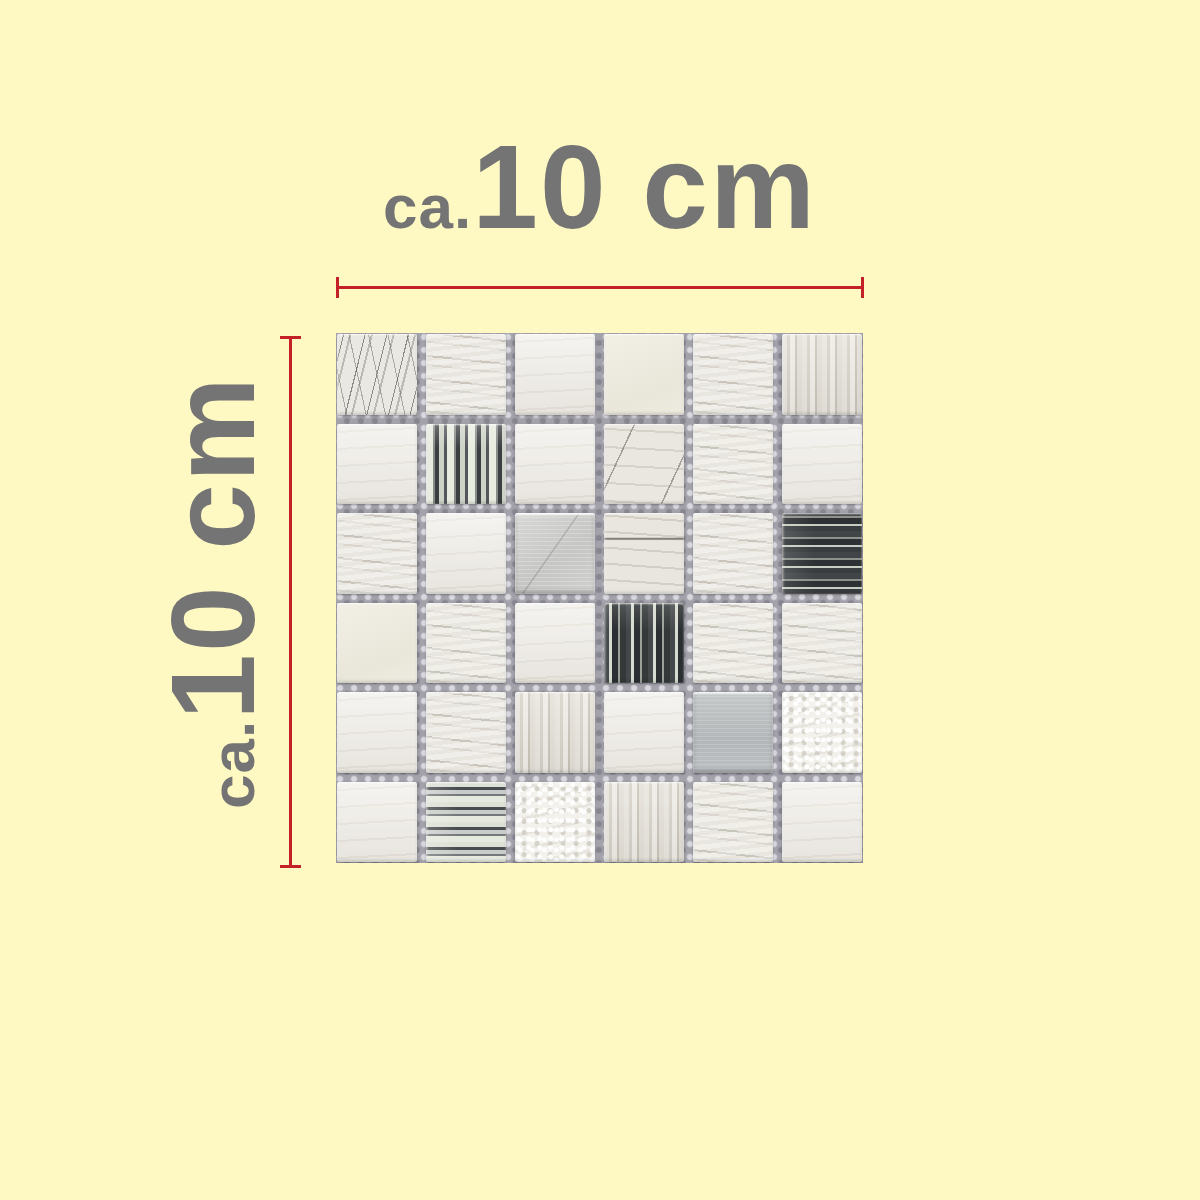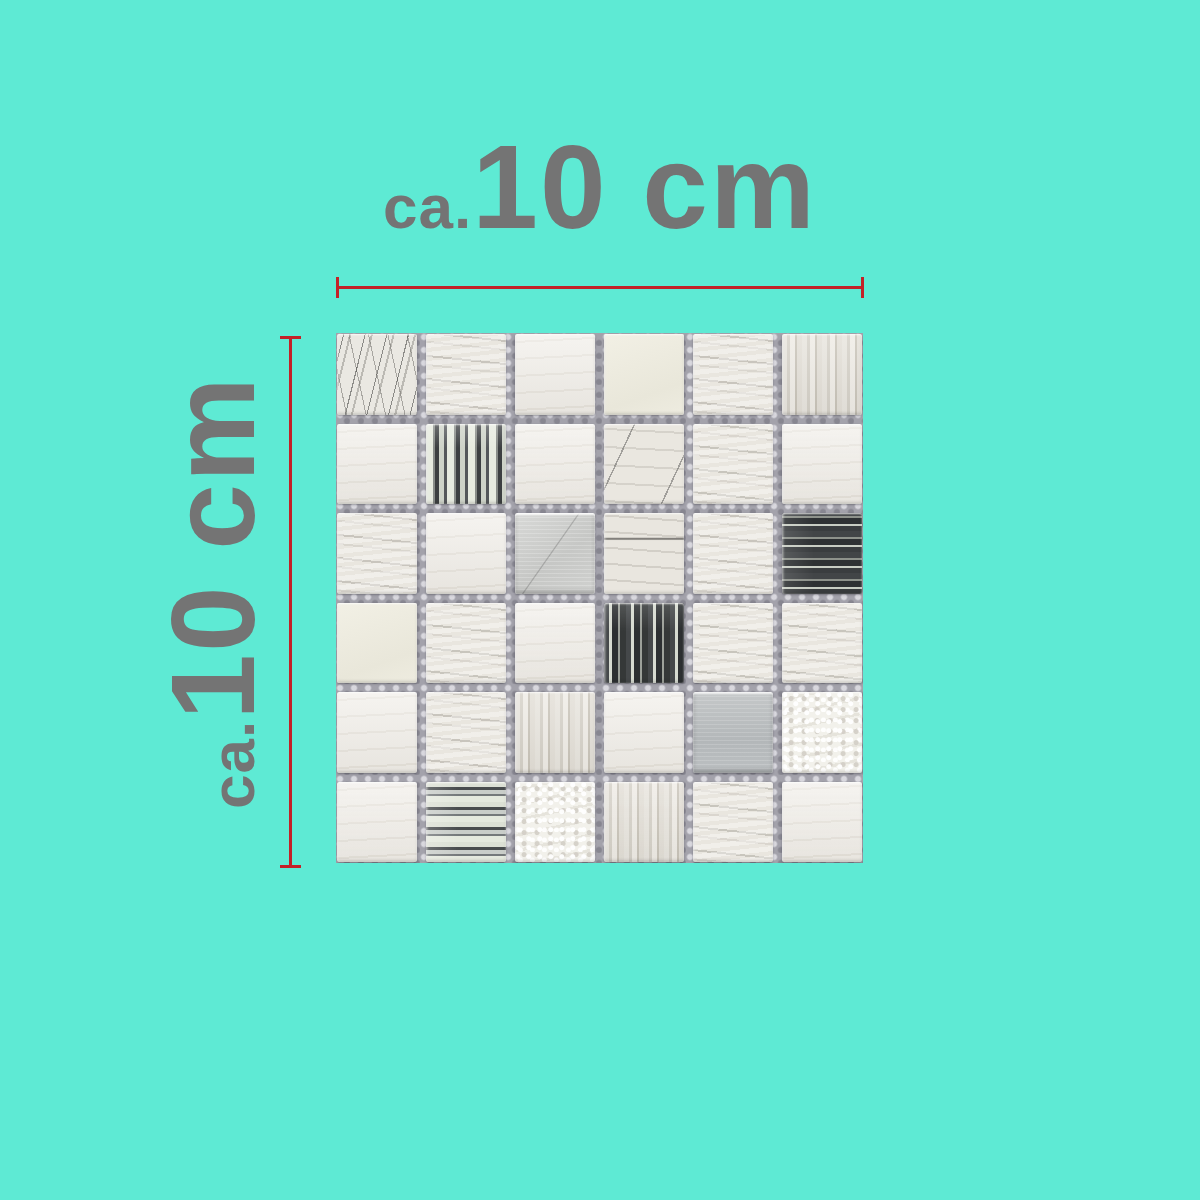--- a/index.html
+++ b/index.html
@@ -1,21 +1,21 @@
 <!DOCTYPE html>
 <html><head>
 <meta charset="utf-8">
 <style>
   html,body{margin:0;padding:0;}
   body{
     width:1200px;height:1200px;background:#ffffff;
     font-family:"Liberation Sans", sans-serif;
     position:relative;overflow:hidden;
   }
-  .canvas{position:absolute;inset:0;background:#5eead4;}
+  .canvas{position:absolute;inset:0;background:#fef9c3;}
 
   
   .dim-label{color:#747474;}
   .dim-label .prefix{font-size:62px;font-weight:600;letter-spacing:1px;}
   .dim-label .value{font-size:118px;font-weight:600;letter-spacing:2px;}
   .dim-label-top{
     position:absolute;left:316px;top:128px;width:568px;height:130px;
     display:flex;justify-content:center;align-items:baseline;line-height:1;
   }
   .dim-label-left{position:absolute;left:213px;top:592px;width:0;height:0;}

